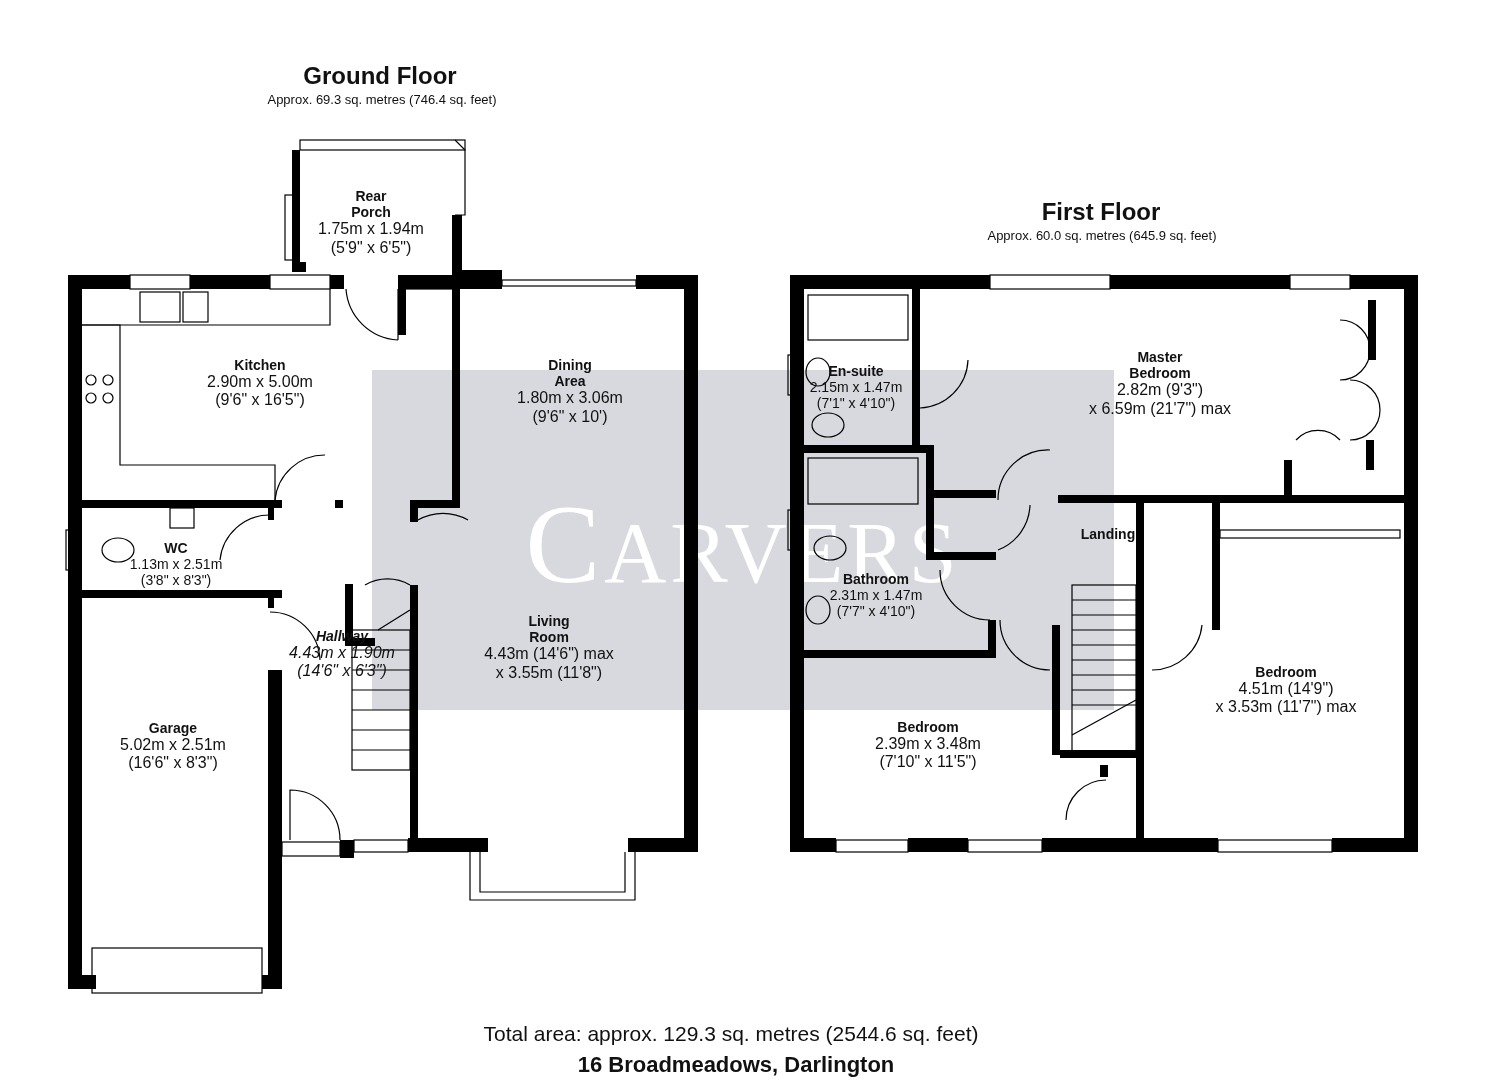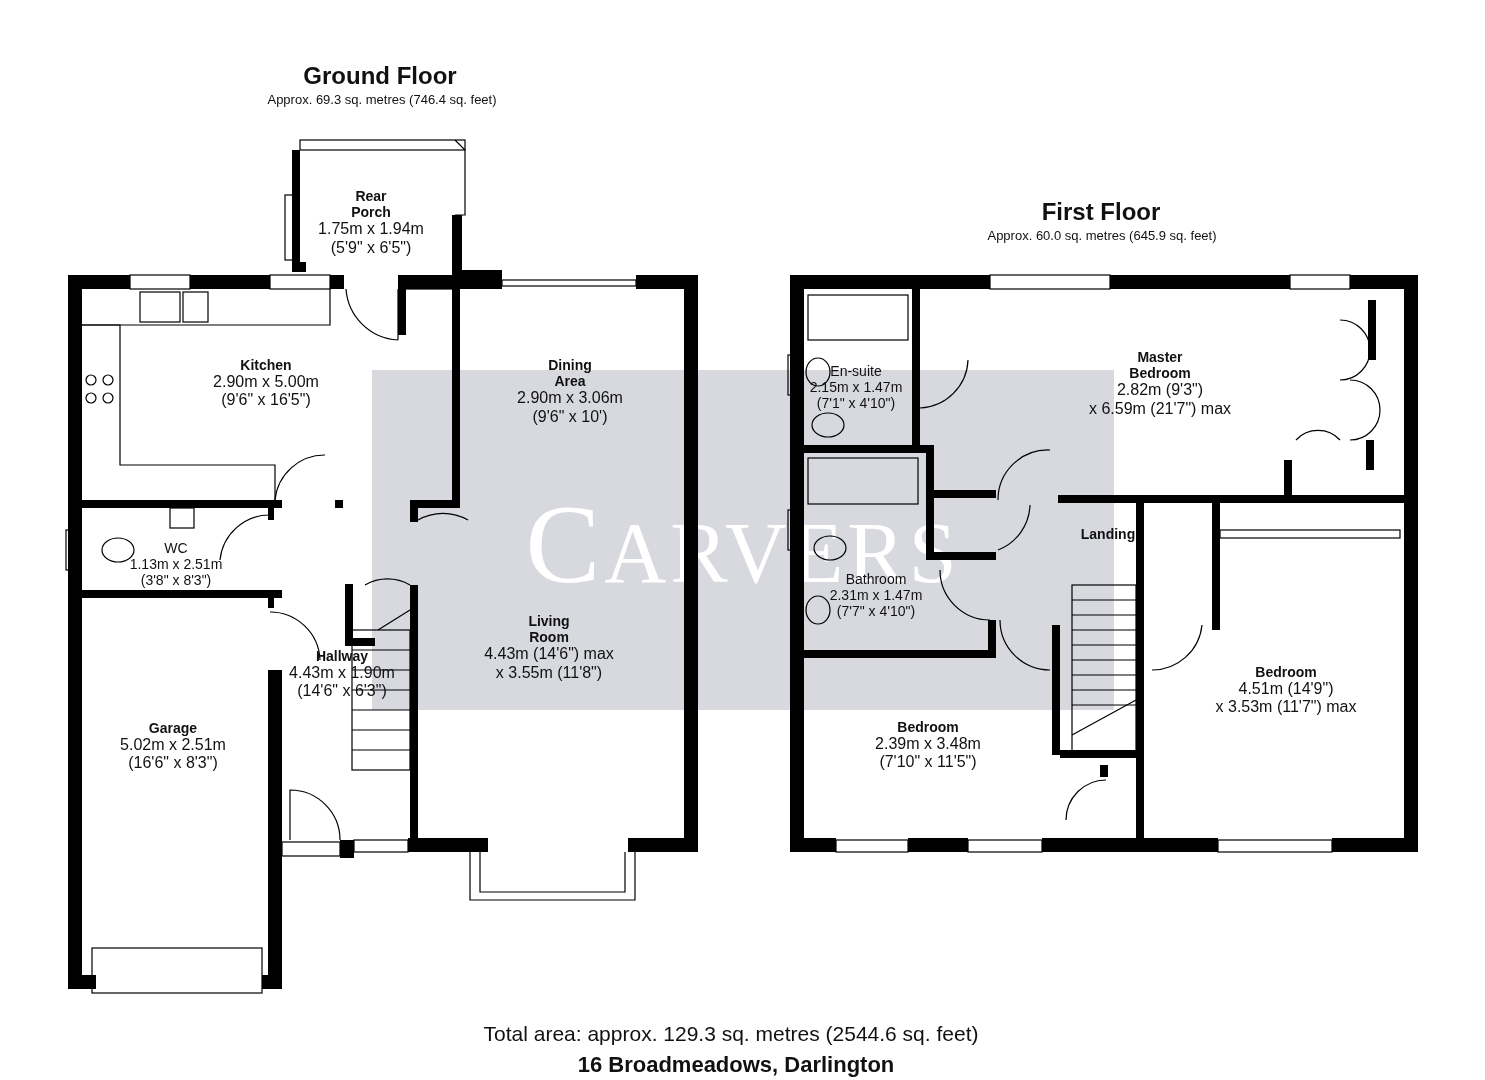--- a/index.html
+++ b/index.html
@@ -1,20 +1,20 @@
 <!DOCTYPE html>
 <html><head>
 <meta charset="utf-8">
 <style>
   html,body{margin:0;padding:0;background:#fff;}
   body{width:1485px;height:1080px;position:relative;overflow:hidden;font-family:"Liberation Sans",sans-serif;color:#111;}
   svg.plan{position:absolute;left:0;top:0;}
   .lbl{position:absolute;text-align:center;line-height:1.15;transform:translateX(-50%);white-space:nowrap;}
   .rn{font-weight:bold;font-size:14px;}
-  .rn-sm{font-weight:normal;font-size:14px;}
+  .rn-sm{font-weight:bold;font-size:14px;}
   .dim{font-size:16px;}
   .dim-sm{font-size:14px;}
   .ftitle{font-weight:bold;font-size:24px;}
   .fsub{font-size:13px;}
   .total{font-size:21px;}
   .addr{font-weight:bold;font-size:22px;}
 </style>
 </head>
 <body>
 
@@ -190,47 +190,47 @@
 <div class="lbl ftitle" style="left:380px;top:62px;">Ground Floor</div>
 <div class="lbl fsub" style="left:382px;top:93px;">Approx. 69.3 sq. metres (746.4 sq. feet)</div>
 
 <div class="lbl" style="left:371px;top:188px;">
   <div class="rn">Rear</div>
   <div class="rn">Porch</div>
   <div class="dim">1.75m x 1.94m</div>
   <div class="dim">(5'9" x 6'5")</div>
 </div>
 
-<div class="lbl" style="left:260px;top:357px;margin-left:6px;">
+<div class="lbl" style="left:260px;top:357px;">
   <div class="rn">Kitchen</div>
   <div class="dim">2.90m x 5.00m</div>
   <div class="dim">(9'6" x 16'5")</div>
 </div>
 
 <div class="lbl" style="left:570px;top:357px;">
   <div class="rn">Dining</div>
   <div class="rn">Area</div>
-  <div class="dim">2.90m x 3.06m</div>
+  <div class="dim">1.80m x 3.06m</div>
   <div class="dim">(9'6" x 10')</div>
 </div>
 
 <div class="lbl" style="left:176px;top:540px;">
   <div class="rn-sm">WC</div>
   <div class="dim-sm">1.13m x 2.51m</div>
   <div class="dim-sm">(3'8" x 8'3")</div>
 </div>
 
 <div class="lbl" style="left:549px;top:613px;">
   <div class="rn">Living</div>
   <div class="rn">Room</div>
   <div class="dim">4.43m (14'6") max</div>
   <div class="dim">x 3.55m (11'8")</div>
 </div>
 
-<div class="lbl" style="left:342px;top:648px;">
+<div class="lbl" style="left:342px;top:628px;font-style:italic;">
   <div class="rn">Hallway</div>
   <div class="dim">4.43m x 1.90m</div>
   <div class="dim">(14'6" x 6'3")</div>
 </div>
 
 <div class="lbl" style="left:173px;top:720px;">
   <div class="rn">Garage</div>
   <div class="dim">5.02m x 2.51m</div>
   <div class="dim">(16'6" x 8'3")</div>
 </div>

